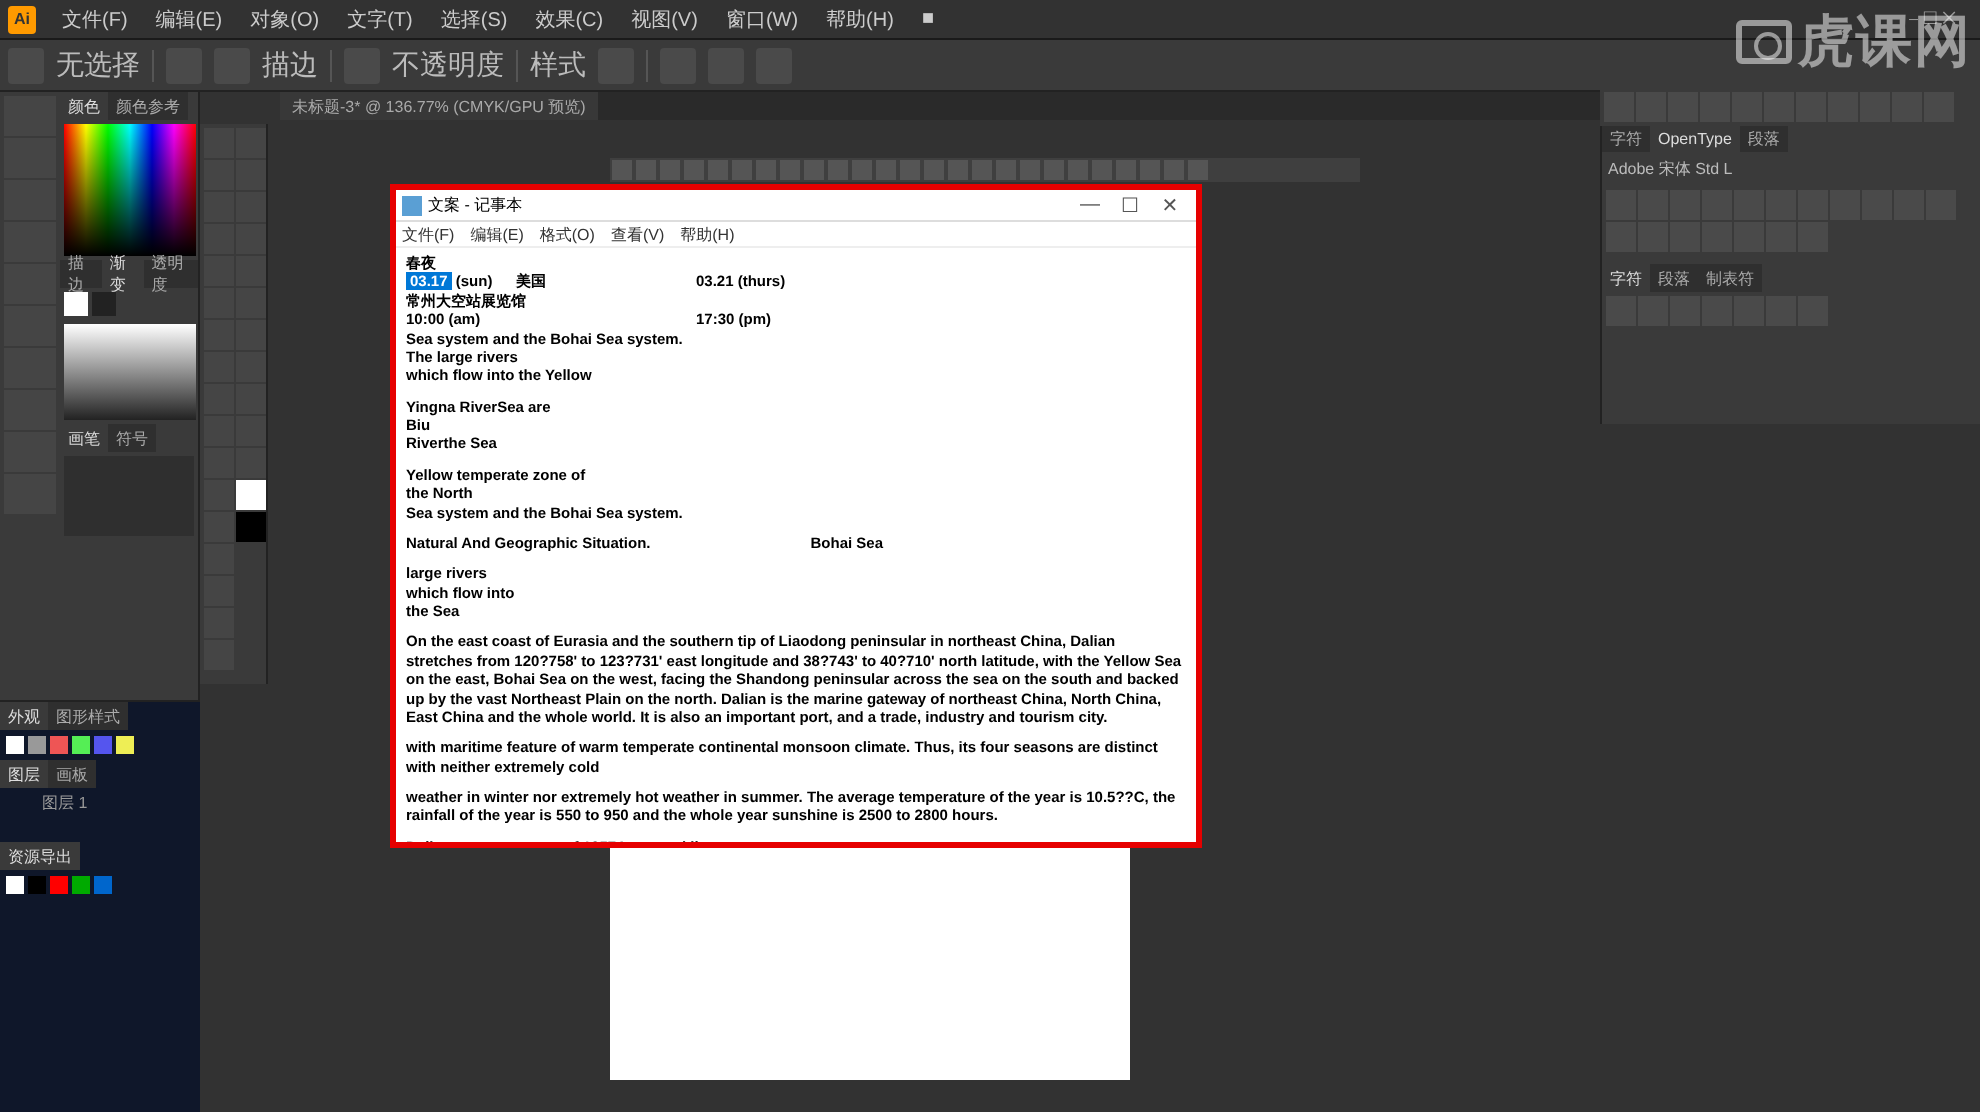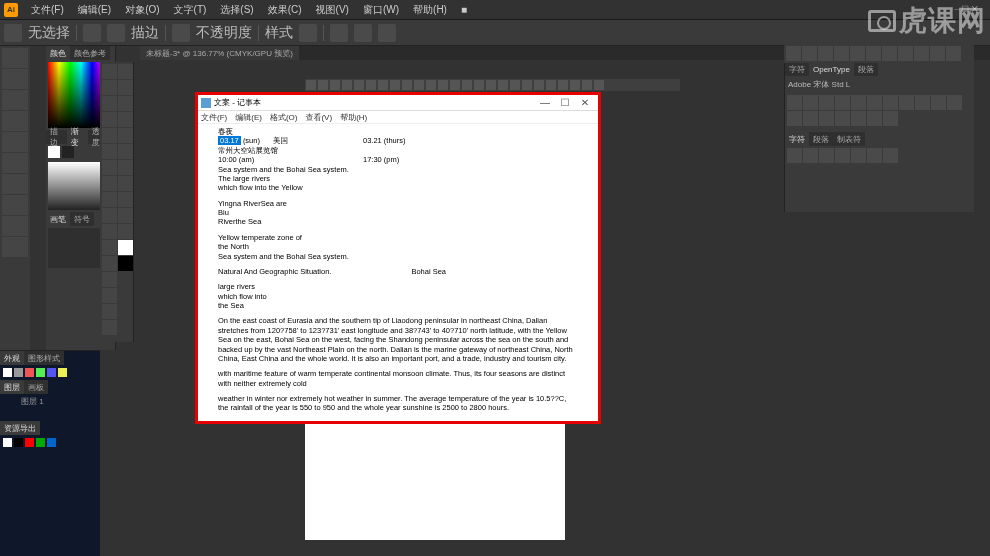--- a/index.html
+++ b/index.html
@@ -20,60 +20,60 @@
 
 
 .tabbar { position: absolute; top: 46px; left: 140px; right: 0; height: 14px; background: #2a2a2a; display: flex; align-items: center; }
 .tab { padding: 0 6px; font-size: 8px; color: #aaa; background: #383838; height: 100%; display: flex; align-items: center; }
 
 
 .toolbox-l { position: absolute; top: 46px; left: 0; width: 30px; height: calc(100% - 46px); background: #3a3a3a; display: flex; flex-direction: column; padding: 2px; gap: 1px; }
 .tool { width: 26px; height: 20px; background: #454545; }
 
 
-.toolbox-l2 { position: absolute; top: 46px; left: 30px; width: 70px; height: 304px; background: #3a3a3a; border-right: 1px solid #222; margin-left: 16px; }
+.toolbox-l2 { position: absolute; top: 46px; left: 30px; width: 70px; height: 304px; background: #3a3a3a; border-right: 1px solid #222; }
 .panel-tab-group { display: flex; height: 14px; }
 .panel-tab { padding: 0 4px; font-size: 8px; color: #aaa; background: #2f2f2f; display: flex; align-items: center; }
 .panel-tab.active { background: #3a3a3a; color: #ddd; }
 .color-spectrum { width: 66px; height: 66px; margin: 2px auto; background: linear-gradient(to bottom, transparent, rgba(0,0,0,1)), linear-gradient(to right, #ff0000, #ffff00, #00ff00, #00ffff, #0000ff, #ff00ff, #ff0000); }
 .swatch-row { display: flex; gap: 2px; padding: 2px; }
 .swatch { width: 12px; height: 12px; background: #888; }
 .grad-preview { width: 66px; height: 48px; margin: 2px auto; background: linear-gradient(#fff, #222); }
 
 
 .panel-bl { position: absolute; top: 350px; left: 0; width: 100px; height: 206px; background: #0f172a; border-top: 1px solid #222; }
 .swatch-grid { display: flex; gap: 2px; padding: 3px; flex-wrap: wrap; }
 .mini-sw { width: 9px; height: 9px; }
 .panel-label { font-size: 8px; color: #999; padding: 2px 21px; }
 
 
 .toolstrip { position: absolute; top: 62px; left: 100px; width: 34px; height: 280px; background: #3a3a3a; display: flex; flex-direction: column; flex-wrap: wrap; padding: 1px; gap: 0; border-right: 1px solid #222; }
 .toolstrip .tool { width: 15px; height: 15px; background: #454545; margin: 0.5px; }
 
 
-.panel-r { position: absolute; top: 62px; right: 16px; width: 190px; height: 150px; background: #3a3a3a; border-left: 1px solid #222; font-size: 8px; }
+.panel-r { position: absolute; top: 62px; right: 0; width: 190px; height: 150px; background: #3a3a3a; border-left: 1px solid #222; font-size: 8px; }
 .icon-grid { display: flex; flex-wrap: wrap; gap: 1px; padding: 2px; }
 .icon-grid .ic { width: 15px; height: 15px; background: #4a4a4a; }
 
 
 .hbar { position: absolute; top: 79px; left: 305px; width: 375px; height: 12px; background: #3f3f3f; display: flex; gap: 2px; padding: 1px; }
 .hbar .ic { width: 10px; height: 10px; background: #555; }
 
 
 .canvas { position: absolute; top: 95px; left: 305px; width: 260px; height: 445px; background: #fff; }
 
 
 .notepad-border { position: absolute; top: 92px; left: 195px; width: 406px; height: 332px; background: #e60000; padding: 3px; }
 .notepad { width: 100%; height: 100%; background: #fff; color: #000; font-size: 8px; font-family: Arial, sans-serif; display: flex; flex-direction: column; }
 .np-title { height: 16px; display: flex; align-items: center; padding: 0 3px; background: #fff; border-bottom: 1px solid #ddd; text-align: center; }
 .np-title-ico { width: 10px; height: 10px; background: #5a9fd4; margin-right: 3px; }
 .np-title-spacer { flex: 1; }
 .np-ctrl { width: 20px; height: 14px; display: flex; align-items: center; justify-content: center; color: #555; font-size: 10px; }
 .np-menu { height: 13px; display: flex; align-items: center; padding: 0 3px; gap: 8px; font-size: 8px; color: #333; border-bottom: 1px solid #eee; }
-.np-body { flex: 1; padding: 3px 20px; overflow: hidden; font-size: 7.5px; line-height: 1.25; color: #000; }
+.np-body { flex: 1; padding: 3px 5px; overflow: hidden; font-size: 7.5px; line-height: 1.25; color: #000; font-weight: bold; }
 .np-body .hl { background: #0078d7; color: #fff; padding: 0 2px; }
 .np-body p { margin-bottom: 6px; }
 .np-row { display: flex; }
 .np-row .c1 { width: 55px; }
 .np-row .c2 { width: 90px; }
 
 
 .watermark { position: absolute; top: 2px; right: 4px; font-size: 28px; font-weight: 700; color: rgba(255,255,255,0.5); letter-spacing: 1px; display: flex; align-items: center; gap: 3px; z-index: 99; }
 .watermark .camera { width: 28px; height: 22px; border: 3px solid rgba(255,255,255,0.5); border-radius: 3px; position: relative; }
 .watermark .camera::after { content: ""; position: absolute; top: 3px; left: 6px; width: 10px; height: 10px; border: 2px solid rgba(255,255,255,0.5); border-radius: 50%; }

